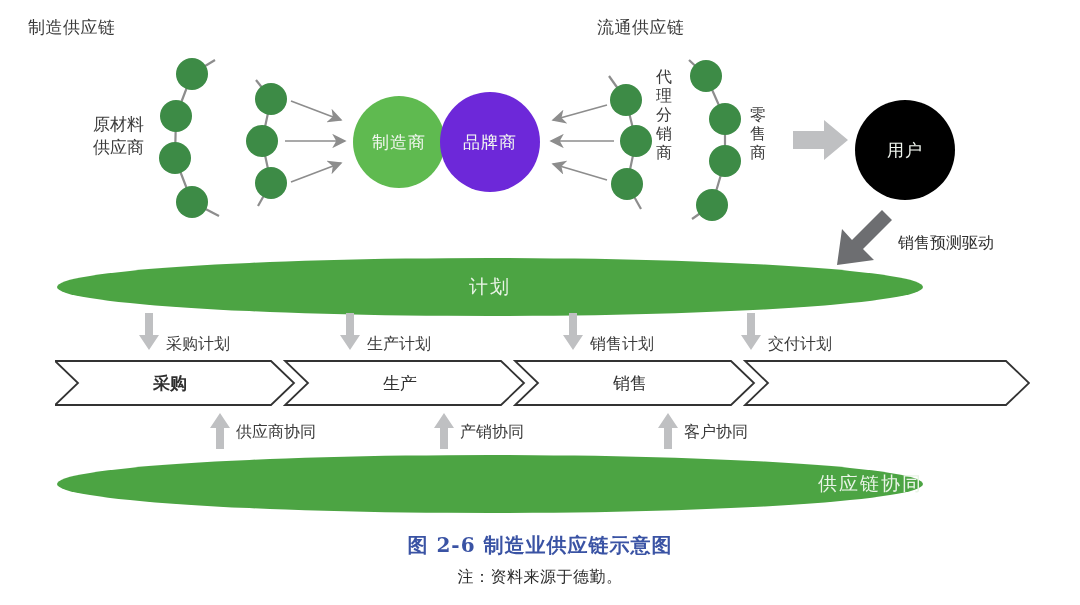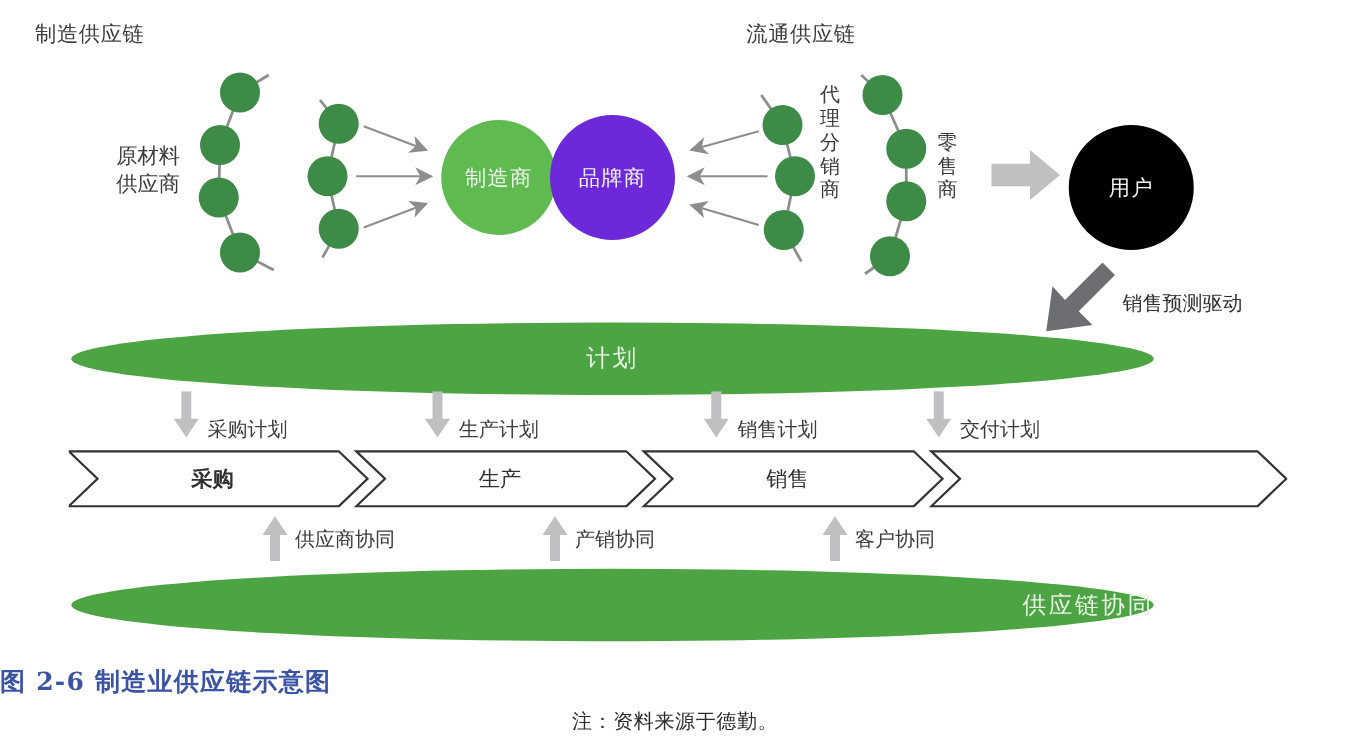--- a/index.html
+++ b/index.html
@@ -95,20 +95,21 @@
   .flow-caption-dark {
     font-size: 16px;
     color: #2f2f2f;
     white-space: nowrap;
   }
 
   
   .fig-caption {
     position: absolute;
     width: 1080px;
+    text-align: center;
     font-family: "DejaVu Serif", "Liberation Serif", serif;
     font-weight: bold;
     font-size: 20px;
     color: #3a53a4;
     letter-spacing: 1px;
   }
   .fig-note {
     position: absolute;
     width: 1080px;
     text-align: center;

